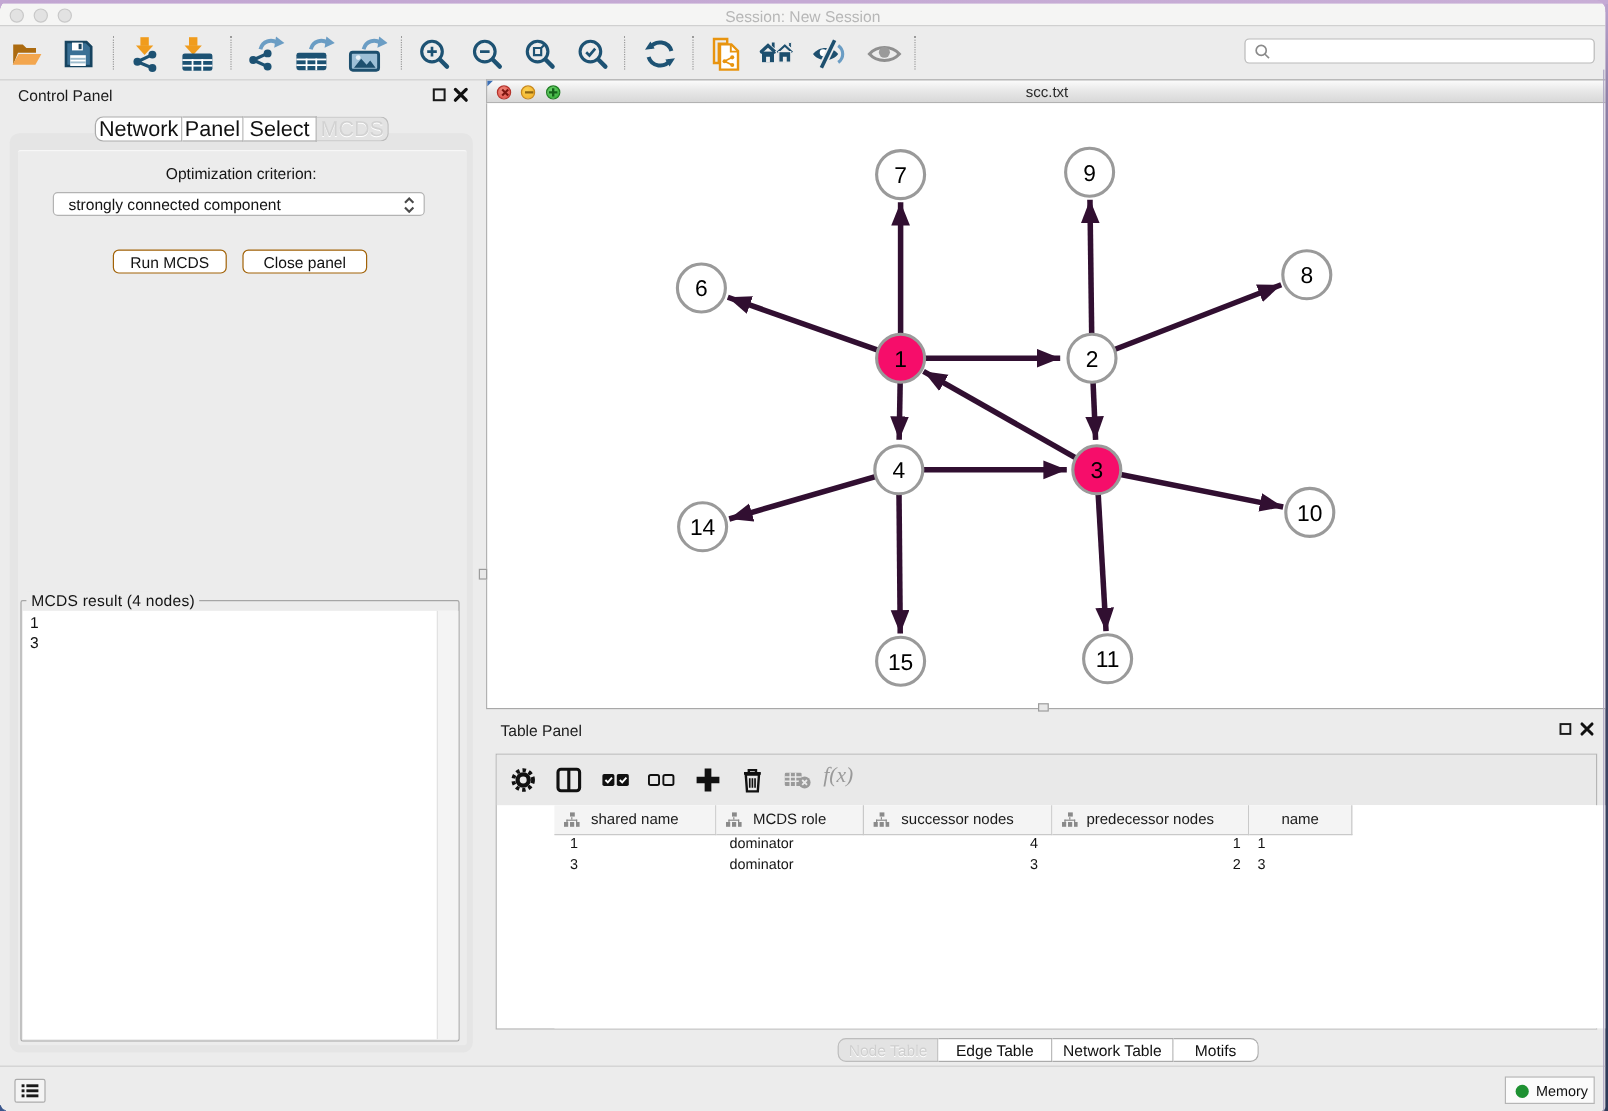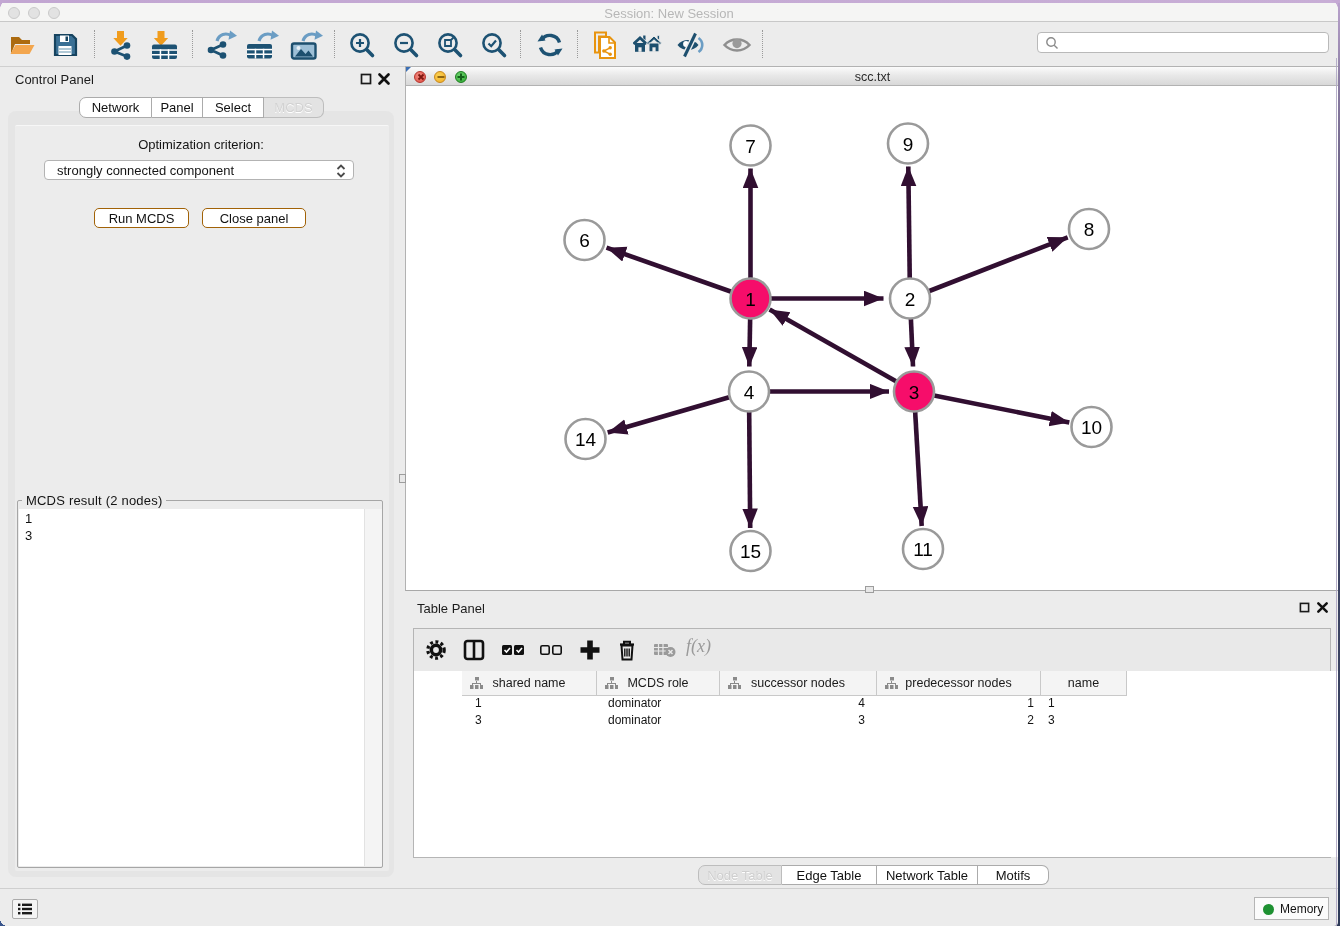--- a/index.html
+++ b/index.html
@@ -27,21 +27,21 @@
     font-size:13px;color:#b7b7b7;}
   #toolbar{position:absolute;left:0;top:22px;width:1338px;height:44px;background:#ececec;
     border-bottom:1px solid #d0d0d0;}
   .sep{position:absolute;top:8px;height:28px;width:0;border-left:1px dotted #9a9a9a;}
   .ticon{position:absolute;top:8px;}
   #searchbox{position:absolute;left:1037px;top:10px;width:290px;height:19px;background:#fff;
     border:1px solid #b9b9b9;border-radius:4px;}
   
   #cp-title{position:absolute;left:15px;top:72px;font-size:13px;color:#1c1c1c;}
   .tab{position:absolute;top:97px;height:21px;box-sizing:border-box;border:1px solid #ababab;
-    background:#fff;font-size:13px;color:#111;text-align:center;line-height:19px;}
+    background:#fff;font-size:18px;color:#111;text-align:center;line-height:19px;}
   #cp-panel-top{position:absolute;left:8px;top:111px;width:386px;height:766px;background:#e5e5e5;
     border-radius:8px;}
   #cp-panel{position:absolute;left:15px;top:125px;width:374px;height:745px;background:#ececec;
     border-top:1px solid #f7f7f7;border-radius:2px;}
   #optlabel{position:absolute;left:8px;top:137px;width:386px;text-align:center;font-size:13px;color:#141414;}
   #combo{position:absolute;left:44px;top:160px;width:310px;height:20px;box-sizing:border-box;
     background:#fff;border:1px solid #b3b3b3;border-radius:4px;}
   #combo span{position:absolute;left:12px;top:2px;font-size:13px;color:#141414;}
   .pbtn{position:absolute;top:208px;height:20px;box-sizing:border-box;background:#fff;
     border:1px solid #a16207;border-radius:5px;font-size:13px;color:#111;text-align:center;line-height:19px;}
@@ -255,21 +255,21 @@
   <div id="combo">
       <span>strongly connected component</span>
     <svg width="12" height="14" style="position:absolute;right:6px;top:3px;" viewBox="0 0 12 14">
       <path d="M2.5 5 L6 1.5 L9.5 5" fill="none" stroke="#4a4a4a" stroke-width="1.8"></path>
       <path d="M2.5 9 L6 12.5 L9.5 9" fill="none" stroke="#4a4a4a" stroke-width="1.8"></path>
     </svg>
   </div>
   <div class="pbtn" style="left:94px;width:95px;">Run MCDS</div>
   <div class="pbtn" style="left:202px;width:104px;">Close panel</div>
   <div id="fs"></div>
-  <div id="fs-legend">MCDS result (2 nodes)</div>
+  <div id="fs-legend">MCDS result (4 nodes)</div>
   <div id="fs-white">
     <div id="fs-scroll"></div>
     <div id="fs-text">1<br>3</div>
   </div>
 
   <div id="netwin">
     <div id="nettitle">
       <div class="mbtn" style="left:8px;background:radial-gradient(circle at 40% 35%,#f08b80,#e04b41);border-color:#b5342c;">
         <svg width="12" height="12" viewBox="0 0 12 12">
             <path d="M3.5 3.5 L8.5 8.5 M8.5 3.5 L3.5 8.5" stroke="#7e1710" stroke-width="1.8"></path>

